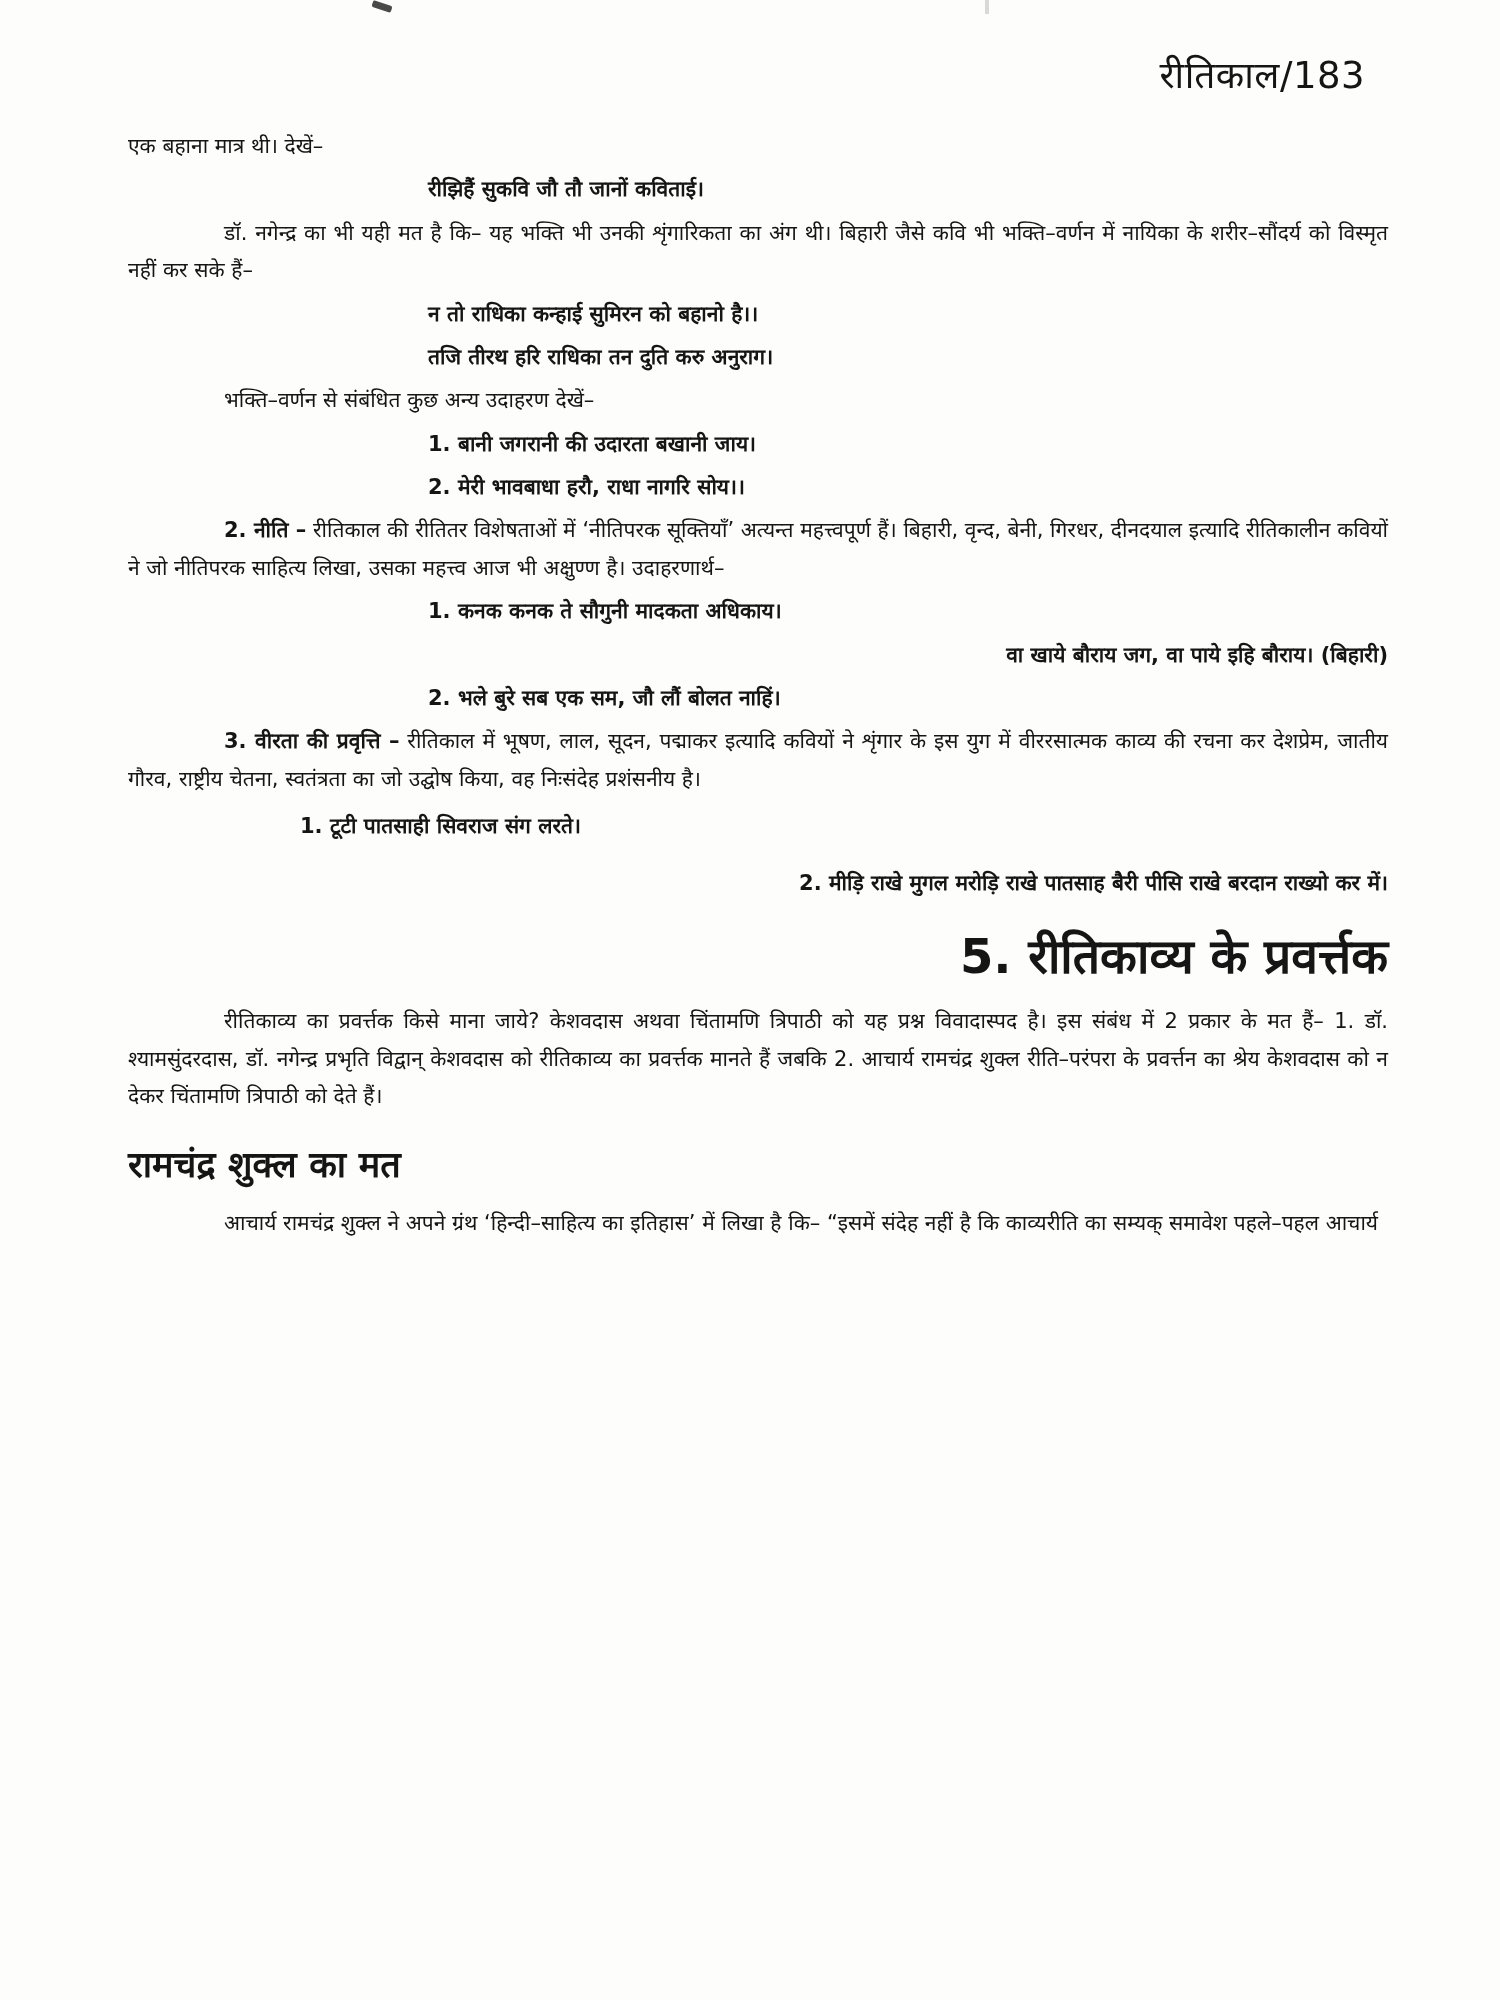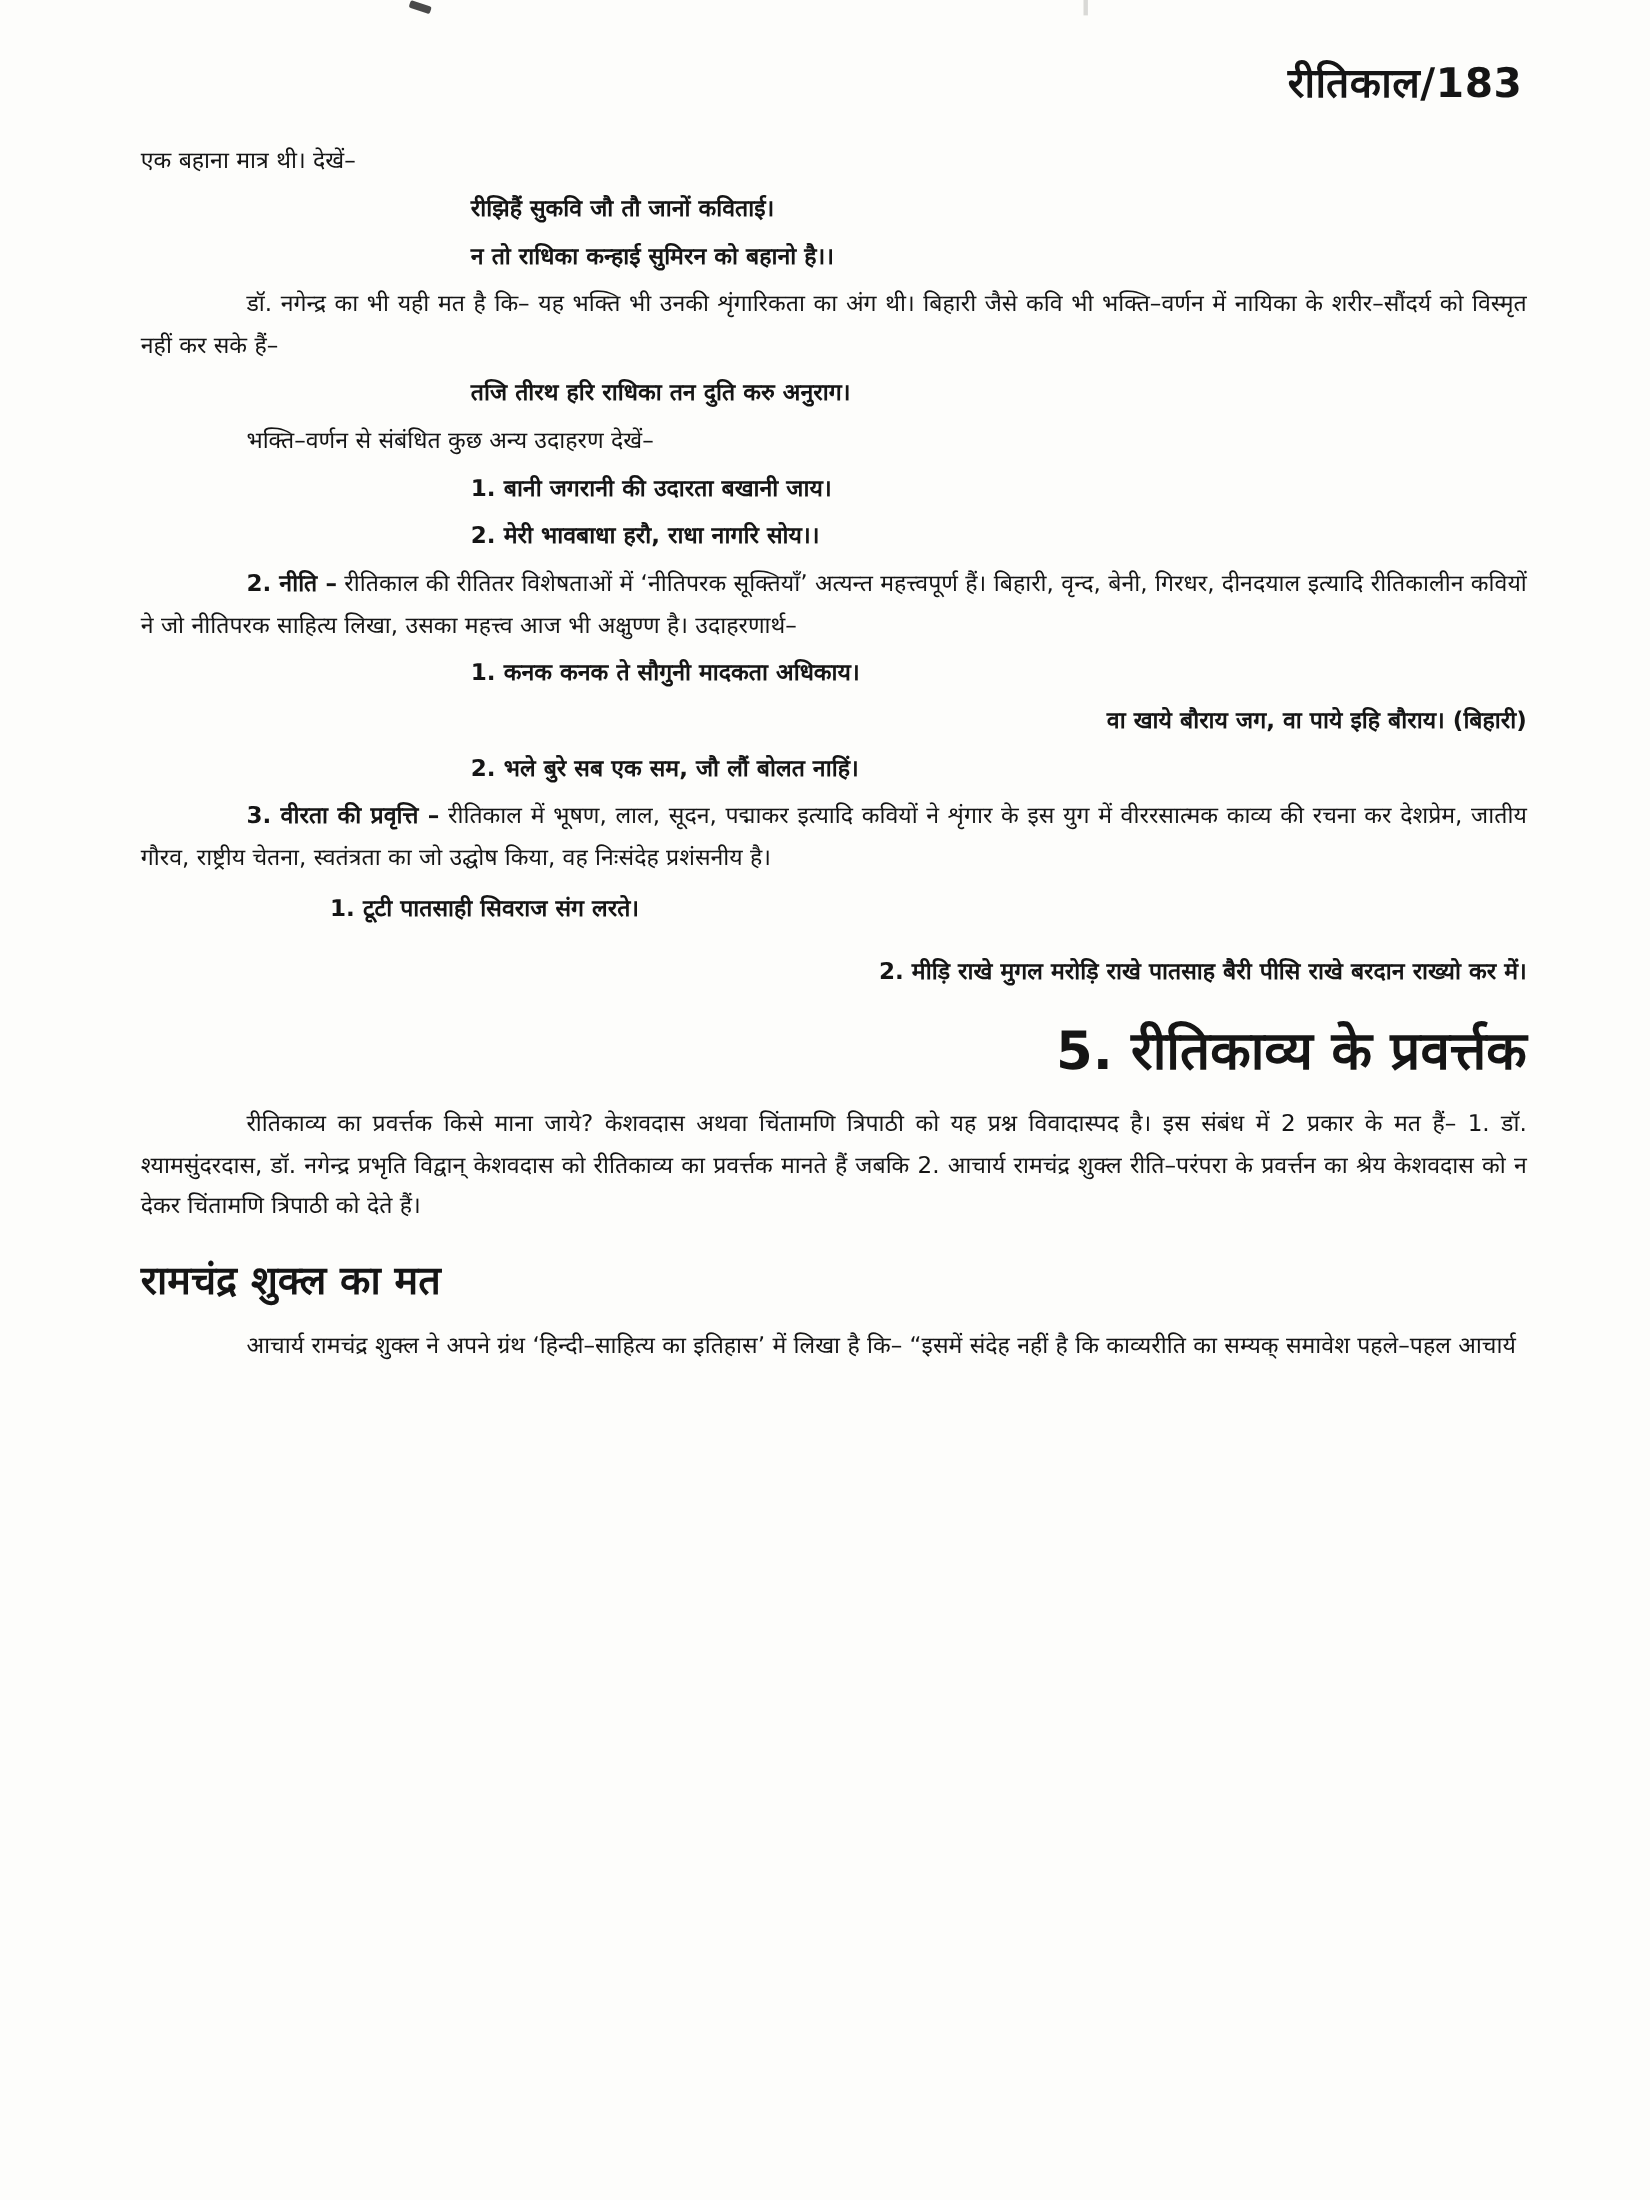--- a/index.html
+++ b/index.html
@@ -18,22 +18,22 @@
   .scan-speck {
     position: absolute; top: 3px; left: 372px;
     width: 20px; height: 7px; background: #2a2a2a;
     transform: rotate(18deg); border-radius: 2px; opacity: .85;
   }
   .scan-speck2 {
     position: absolute; top: 0px; left: 985px;
     width: 4px; height: 14px; background: #d9d9d6;
   }
   .header {
-    position: absolute; top: 48px; right: 116px;
-    font-weight: 700; font-size: 37px; letter-spacing: .5px;
+    position: absolute; top: 48px; right: 135px;
+    font-weight: 400; font-size: 37px; letter-spacing: .5px;
   }
   .body-col {
     position: absolute; top: 128px; left: 128px; right: 112px;
   }
   .block {
     font-size: 21px; line-height: 1.78;
     margin: 0 0 4px 0;
   }
   .para { text-align: justify; text-indent: 96px; }
   .para-cont { text-indent: 0; }
@@ -58,23 +58,23 @@
   <span class="scan-speck"></span>
   <span class="scan-speck2"></span>
 
   <div class="header">रीतिकाल/183</div>
 
   <div class="body-col">
 
     <div class="block para para-cont">एक बहाना मात्र थी। देखें–</div>
 
     <div class="block verse">रीझिहैं सुकवि जौ तौ जानों कविताई।</div>
+    <div class="block para">डॉ. नगेन्द्र का भी यही मत है कि– यह भक्ति भी उनकी शृंगारिकता का अंग थी। बिहारी जैसे कवि भी भक्ति–वर्णन में नायिका के शरीर–सौंदर्य को विस्मृत नहीं कर सके हैं–</div>
+
     <div class="block verse">न तो राधिका कन्हाई सुमिरन को बहानो है।।</div>
-
-    <div class="block para">डॉ. नगेन्द्र का भी यही मत है कि– यह भक्ति भी उनकी शृंगारिकता का अंग थी। बिहारी जैसे कवि भी भक्ति–वर्णन में नायिका के शरीर–सौंदर्य को विस्मृत नहीं कर सके हैं–</div>
 
     <div class="block verse">तजि तीरथ हरि राधिका तन दुति करु अनुराग।</div>
 
     <div class="block para">भक्ति–वर्णन से संबंधित कुछ अन्य उदाहरण देखें–</div>
 
     <div class="block verse">1. बानी जगरानी की उदारता बखानी जाय।</div>
     <div class="block verse">2. मेरी भावबाधा हरौ, राधा नागरि सोय।।</div>
 
     <div class="block para"><span class="lead">2. नीति –</span><span> रीतिकाल की रीतितर विशेषताओं में ‘नीतिपरक सूक्तियाँ’ अत्यन्त महत्त्वपूर्ण हैं। बिहारी, वृन्द, बेनी, गिरधर, दीनदयाल इत्यादि रीतिकालीन कवियों ने जो नीतिपरक साहित्य लिखा, उसका महत्त्व आज भी अक्षुण्ण है। उदाहरणार्थ–</span></div>
 

